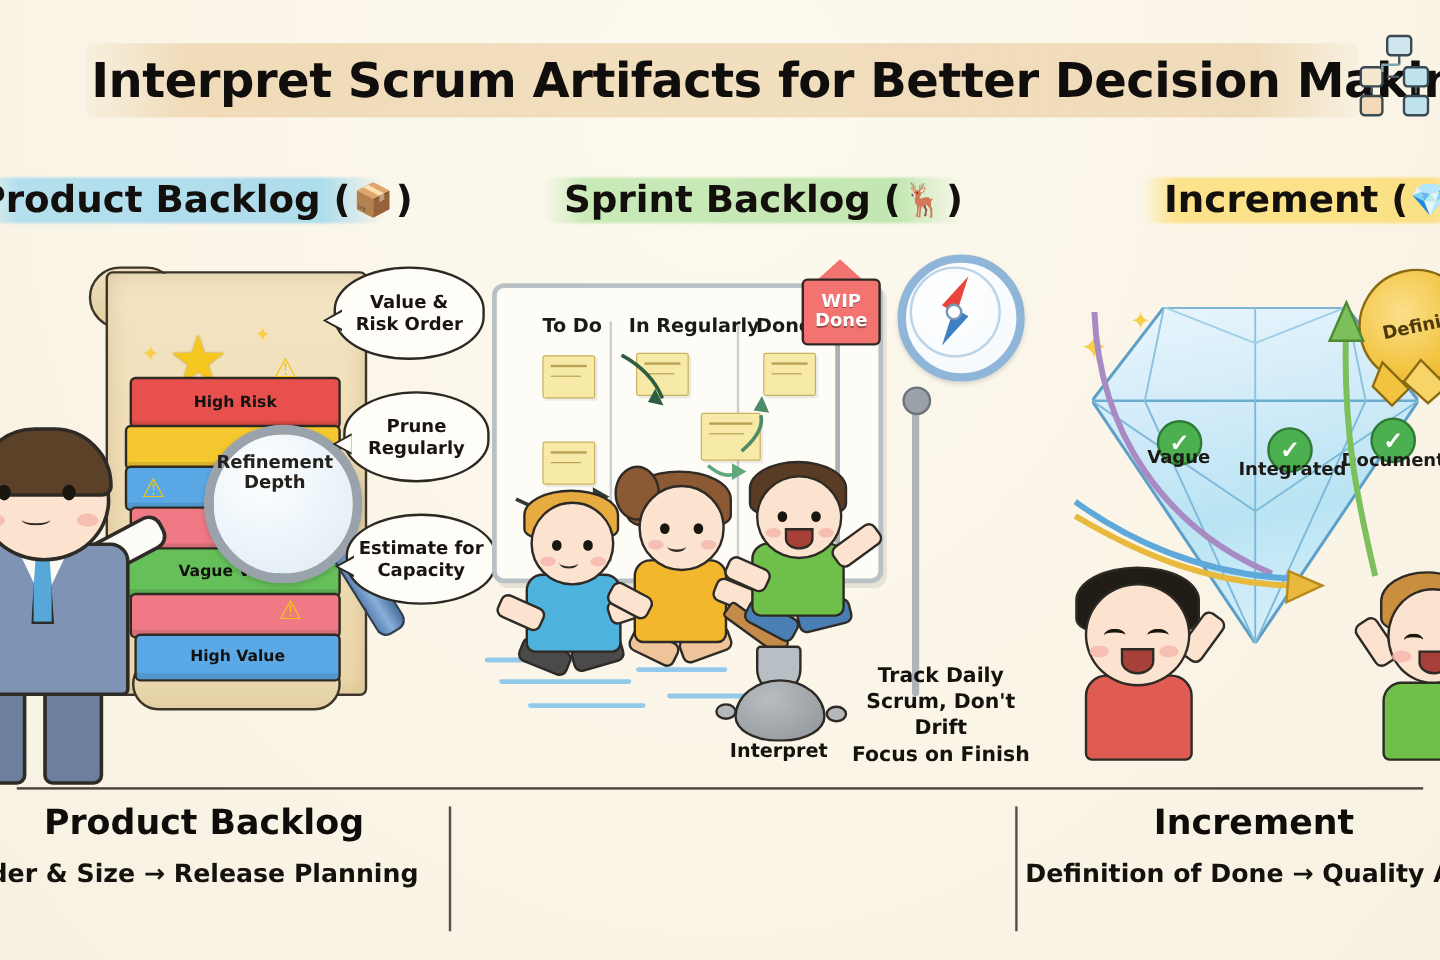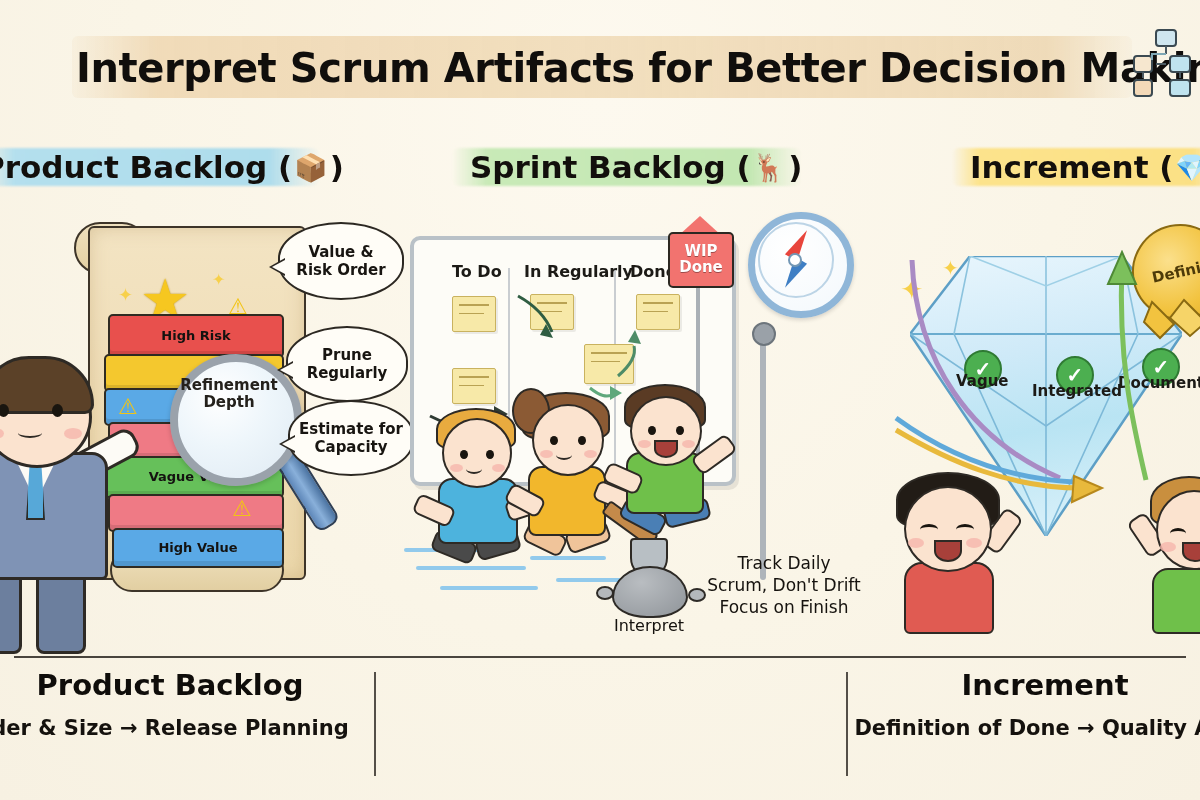--- a/index.html
+++ b/index.html
@@ -154,21 +154,21 @@
     border:2.5px solid #2f7a33;display:flex;align-items:center;justify-content:center;
     color:#fff;font-size:20px;font-weight:bold;}
   .chip-lbl{position:absolute;font-family:"DejaVu Sans", sans-serif;font-size:15px;font-weight:600;color:#1c1a16;white-space:nowrap;}
   .rosette{position:absolute;left:1132px;top:224px;width:92px;height:92px;border-radius:50%;
     background:radial-gradient(circle at 40% 35%,#fbe08c,#f2c33f 60%,#e0ab28);
     border:2.5px solid #8a6a12;transform:rotate(-12deg);
     display:flex;align-items:center;justify-content:center;
     font-family:"DejaVu Sans", sans-serif;font-size:15px;font-weight:bold;color:#4d3a08;}
   .spark{position:absolute;color:#f7d04a;font-size:28px;line-height:1;}
   .arrow-svg{position:absolute;left:860px;top:250px;width:340px;height:340px;}
-  .sk-note{position:absolute;font-family:"DejaVu Sans", sans-serif;font-size:17px;font-weight:normal;
+  .sk-note{position:absolute;font-family:"DejaVu Sans", sans-serif;font-size:17px;font-weight:bold;
     color:#15120e;line-height:1.3;text-align:center;}
 </style>
 </head>
 <body>
 
 <div class="canvas">
 
   <div class="title-band"></div>
   <div class="title">
     <span>Interpret Scrum Artifacts for Better Decision Making</span>
@@ -244,21 +244,21 @@
       <div>Risk Order</div>
     </div>
   </div>
   <div class="bubble" style="left:286px;top:326px;width:118px;height:72px;">
     <span class="tail"></span>
     <div>
       <div>Prune</div>
       <div>Regularly</div>
     </div>
   </div>
-  <div class="bubble" style="left:288px;top:400px;width:122px;height:72px;">
+  <div class="bubble" style="left:288px;top:428px;width:122px;height:72px;">
     <span class="tail"></span>
     <div>
       <div>Estimate for</div>
       <div>Capacity</div>
     </div>
   </div>
 
   <div class="man-leg" style="left:-28px;"></div>
   <div class="man-leg" style="left:36px;"></div>
   <div class="man-arm"></div>

